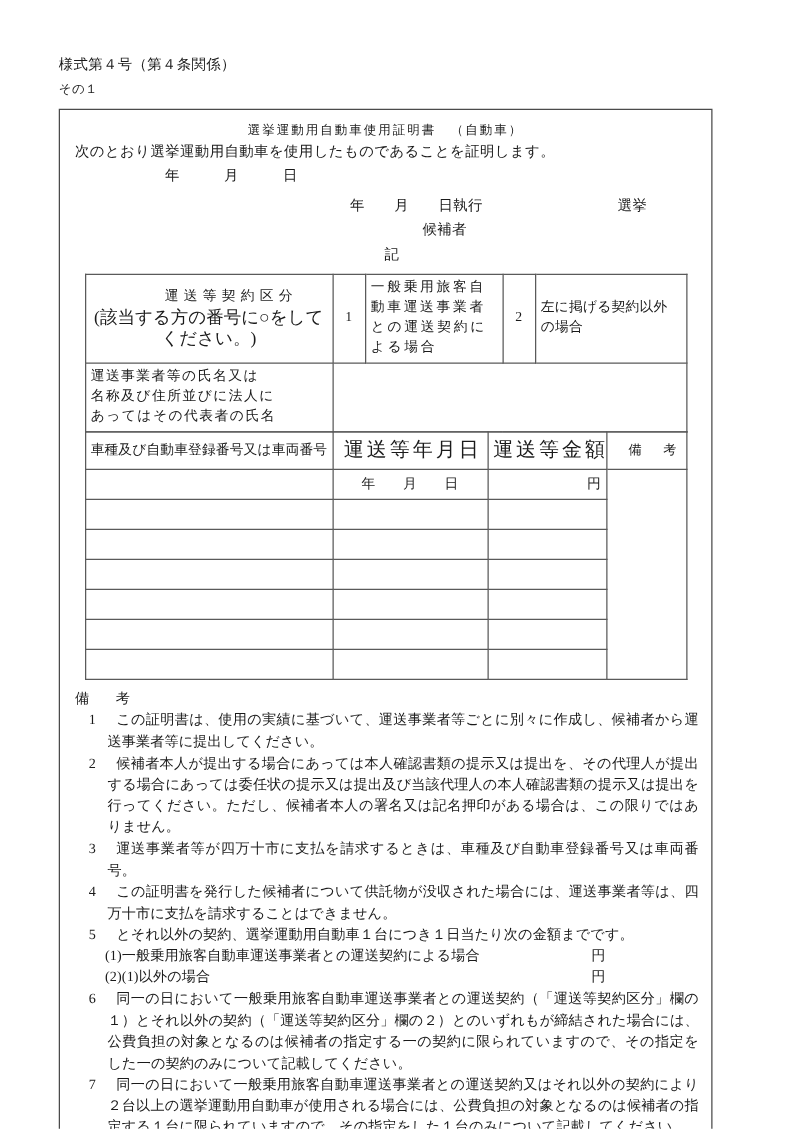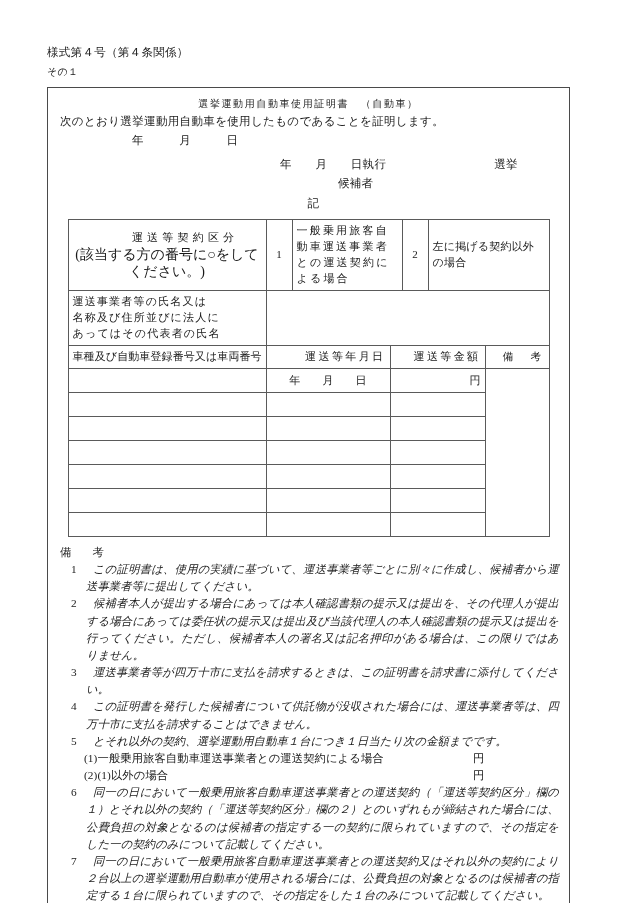--- a/index.html
+++ b/index.html
@@ -134,21 +134,21 @@
     padding: 4px 2px;
   }
   .blank-cell { height: 48px; }
   .hdr {
     text-align: right;
     font-size: 9.6px;
     letter-spacing: 0.1px;
     padding: 3px 2px;
     white-space: nowrap;
   }
-  .hdr.sp2 { letter-spacing: 2.4px; font-size: 11px; margin-left: 24px; }
+  .hdr.sp2 { letter-spacing: 2.4px; font-size: 16px; margin-left: 24px; }
   .hdr.sp3 { letter-spacing: 3.4px; font-size: 10.5px; }
   .row-cell { height: 17px; padding: 1px 4px; }
   .ymd-cell {
     text-align: center;
     font-size: 10.5px;
     letter-spacing: 0.2px;
   }
   .ymd-cell span { display: inline-block; }
   .ymd-y { margin-right: 22px; }
   .ymd-m { margin-right: 22px; }
@@ -177,21 +177,20 @@
     width: 26px;
     flex: 0 0 26px;
     text-align: left;
     padding-left: 11px;
     box-sizing: border-box;
   }
   .note-text {
     flex: 1 1 auto;
     text-align: justify;
     text-justify: inter-character;
-    font-style: italic;
   }
   .note-text.first-indent { text-indent: 7px; }
   .subnote {
     display: flex;
     padding-left: 24px;
     margin-top: 0px;
   }
   .subnote-label { flex: 0 0 auto; }
   .subnote-text { flex: 1 1 auto; }
   .subnote-yen {
@@ -318,21 +317,21 @@
         <div class="note-text first-indent">この証明書は、使用の実績に基づいて、運送事業者等ごとに別々に作成し、候補者から運送事業者等に提出してください。</div>
       </div>
 
       <div class="note-item">
         <div class="note-num">2</div>
         <div class="note-text first-indent">候補者本人が提出する場合にあっては本人確認書類の提示又は提出を、その代理人が提出する場合にあっては委任状の提示又は提出及び当該代理人の本人確認書類の提示又は提出を行ってください。ただし、候補者本人の署名又は記名押印がある場合は、この限りではありません。</div>
       </div>
 
       <div class="note-item">
         <div class="note-num">3</div>
-        <div class="note-text first-indent">運送事業者等が四万十市に支払を請求するときは、この証明書を請求書に添付してください。</div>
+        <div class="note-text first-indent">運送事業者等が四万十市に支払を請求するときは、車種及び自動車登録番号又は車両番号。</div>
       </div>
 
       <div class="note-item">
         <div class="note-num">4</div>
         <div class="note-text first-indent">この証明書を発行した候補者について供託物が没収された場合には、運送事業者等は、四万十市に支払を請求することはできません。</div>
       </div>
 
       <div class="note-item">
         <div class="note-num">5</div>
         <div class="note-text first-indent">とそれ以外の契約、選挙運動用自動車１台につき１日当たり次の金額までです。</div>

